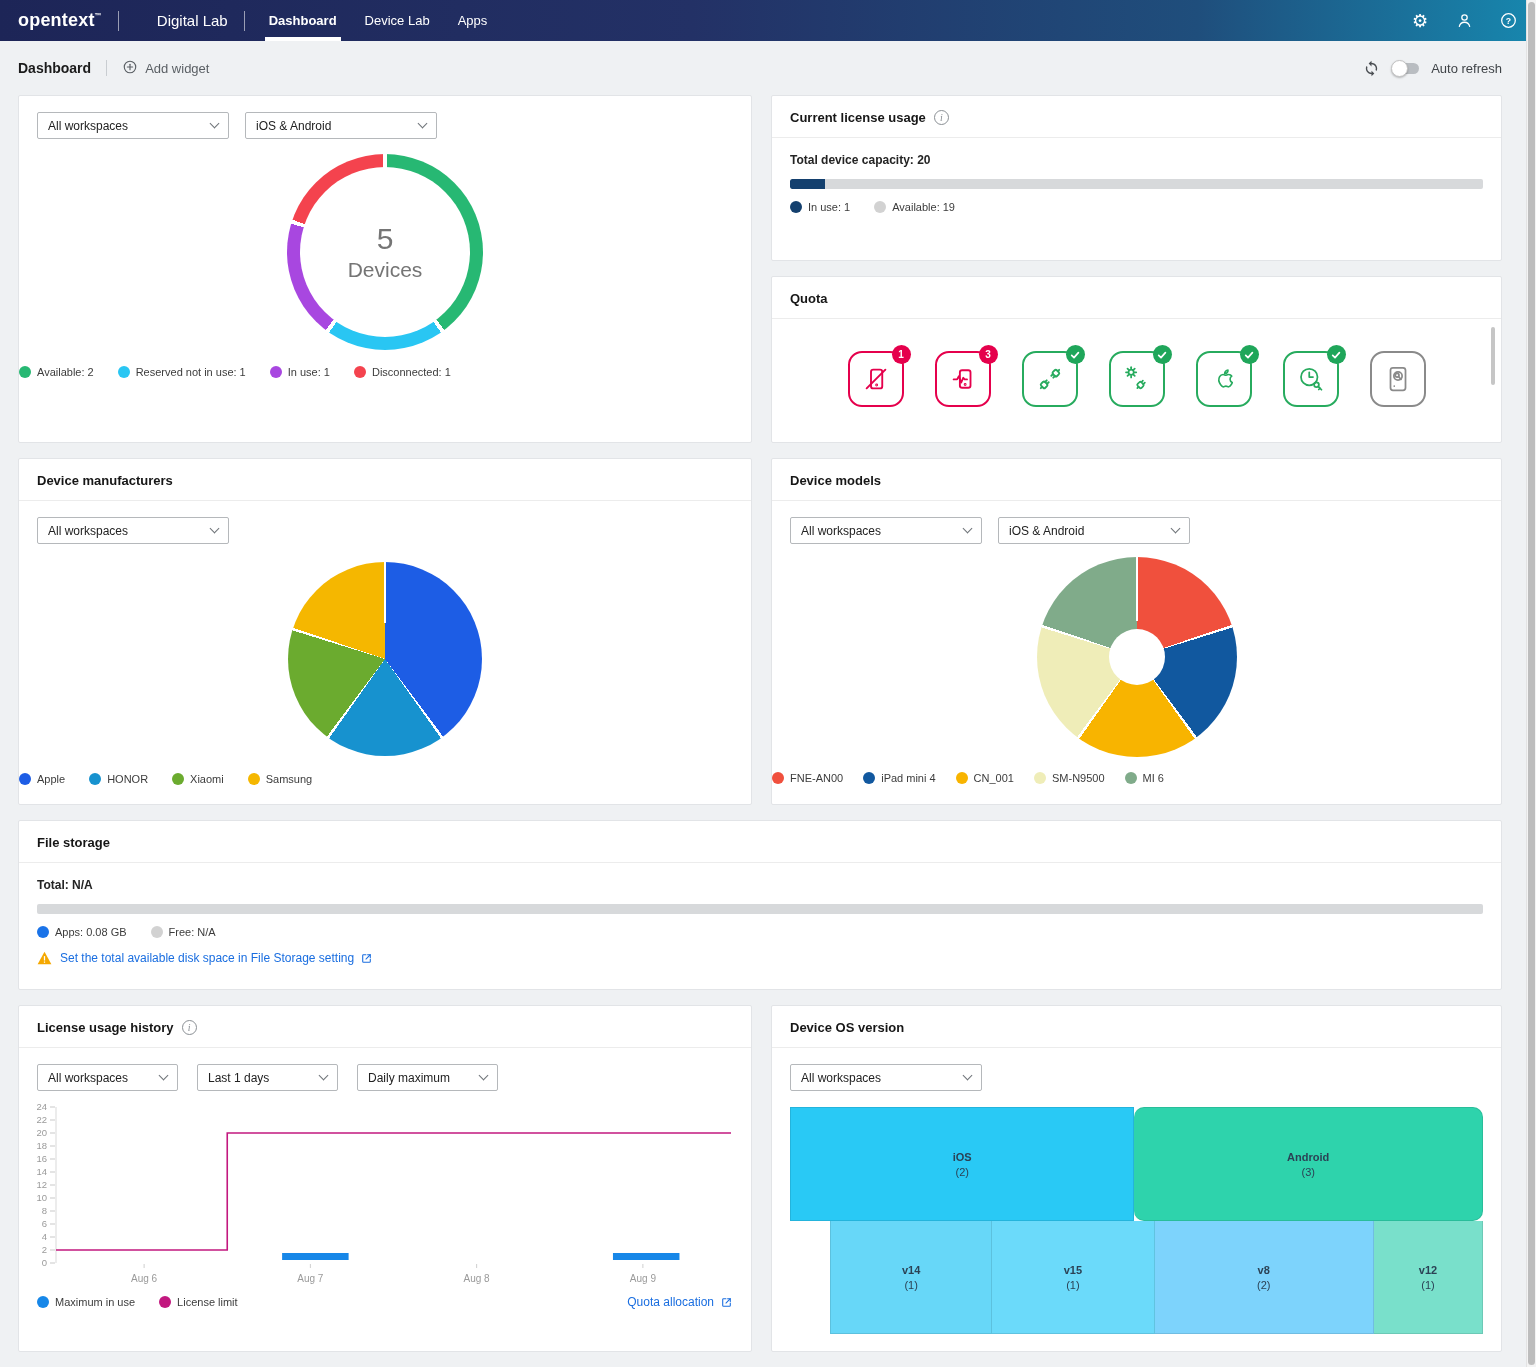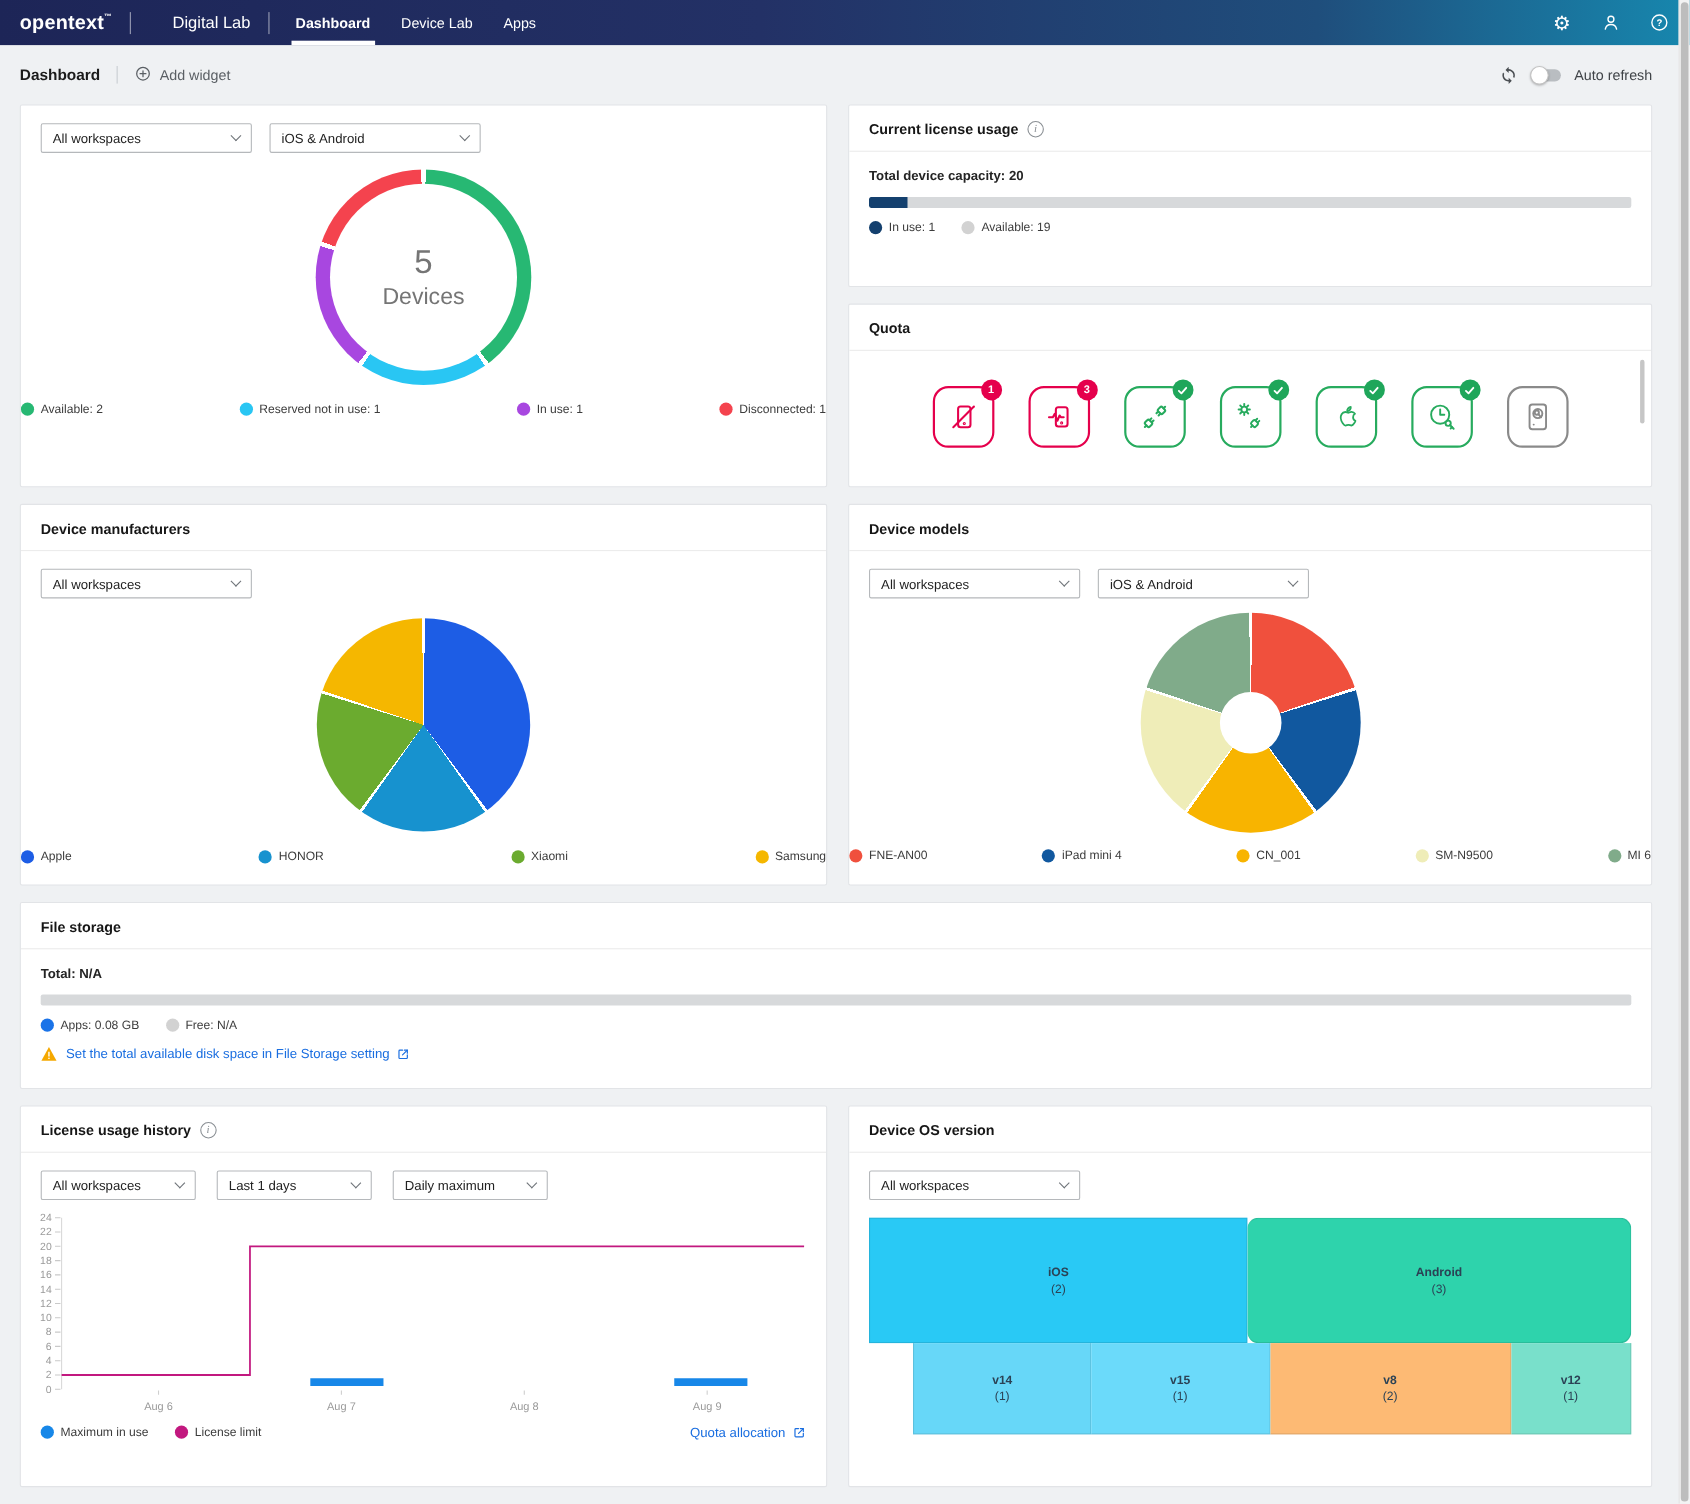--- a/index.html
+++ b/index.html
@@ -45,21 +45,21 @@
   .card-h{padding:14px 18px 12px;border-bottom:1px solid #ececec;display:flex;align-items:center;gap:8px}
   .card-title{font-size:13px;font-weight:bold;color:#161616}
   .info-icon{width:15px;height:15px;border:1px solid #8a8f94;border-radius:50%;color:#8a8f94;font-size:10px;display:flex;align-items:center;justify-content:center;cursor:pointer;font-family:"Liberation Serif",serif;font-style:italic}
   
   .filters{display:flex;gap:16px;margin:16px 18px 0}
   .filters.wide-gap{gap:19px}
   .dd{height:27px;border:1px solid #b5b8bb;border-radius:2px;background:#fff;display:flex;align-items:center;justify-content:space-between;padding:4px 10px;font-size:12px;color:#222;width:192px;cursor:pointer}
   .dd.small{width:141px}
   .chev{width:7px;height:7px;border-right:1.4px solid #6f7479;border-bottom:1.4px solid #6f7479;transform:rotate(45deg);margin-top:-4px}
   
-  .legend{display:flex;gap:24px;justify-content:space-between;font-size:11px;color:#3c3c3c;align-items:center}
+  .legend{display:flex;gap:24px;justify-content:flex-start;font-size:11px;color:#3c3c3c;align-items:center}
   .legend.left{justify-content:flex-start}
   .legend .item{display:flex;align-items:center;gap:6px;white-space:nowrap}
   .legend .dot{width:12px;height:12px;border-radius:50%;flex:0 0 auto}
   
   .pie{border-radius:50%;position:relative;margin:0 auto}
   .pie .hole{position:absolute;background:#fff;border-radius:50%}
   .donut-center{position:absolute;inset:0;display:flex;flex-direction:column;align-items:center;justify-content:center;color:#757575}
   .donut-center .num{font-size:30px;font-weight:300}
   .donut-center .lbl{font-size:21px;font-weight:300;margin-top:2px}
   
@@ -540,30 +540,30 @@
           <div class="tm-row" style="height: 114px;">
             <div class="tm-cell" style="width: 49.7%; background: rgb(41, 201, 245);">
               <span class="nm">iOS</span>
               <span class="ct">(2)</span>
             </div>
             <div class="tm-cell" style="width: 50.3%; background: rgb(46, 211, 172); border-radius: 10px;">
               <span class="nm">Android</span>
               <span class="ct">(3)</span>
             </div>
           </div>
-          <div class="tm-row" style="height: 83px; padding-left: 40px;">
+          <div class="tm-row" style="height: 113px; padding-left: 40px;">
             <div class="tm-cell" style="width: 24.85%; background: rgb(103, 215, 248);">
               <span class="nm">v14</span>
               <span class="ct">(1)</span>
             </div>
             <div class="tm-cell" style="width: 24.85%; background: rgb(107, 218, 250);">
               <span class="nm">v15</span>
               <span class="ct">(1)</span>
             </div>
-            <div class="tm-cell" style="width: 33.6%; background: #fdba74;">
+            <div class="tm-cell" style="width: 33.6%; background: #7dd3fc;">
               <span class="nm">v8</span>
               <span class="ct">(2)</span>
             </div>
             <div class="tm-cell" style="width: 16.7%; background: rgb(121, 224, 203);">
               <span class="nm">v12</span>
               <span class="ct">(1)</span>
             </div>
           </div>
         </div>
     </section>

